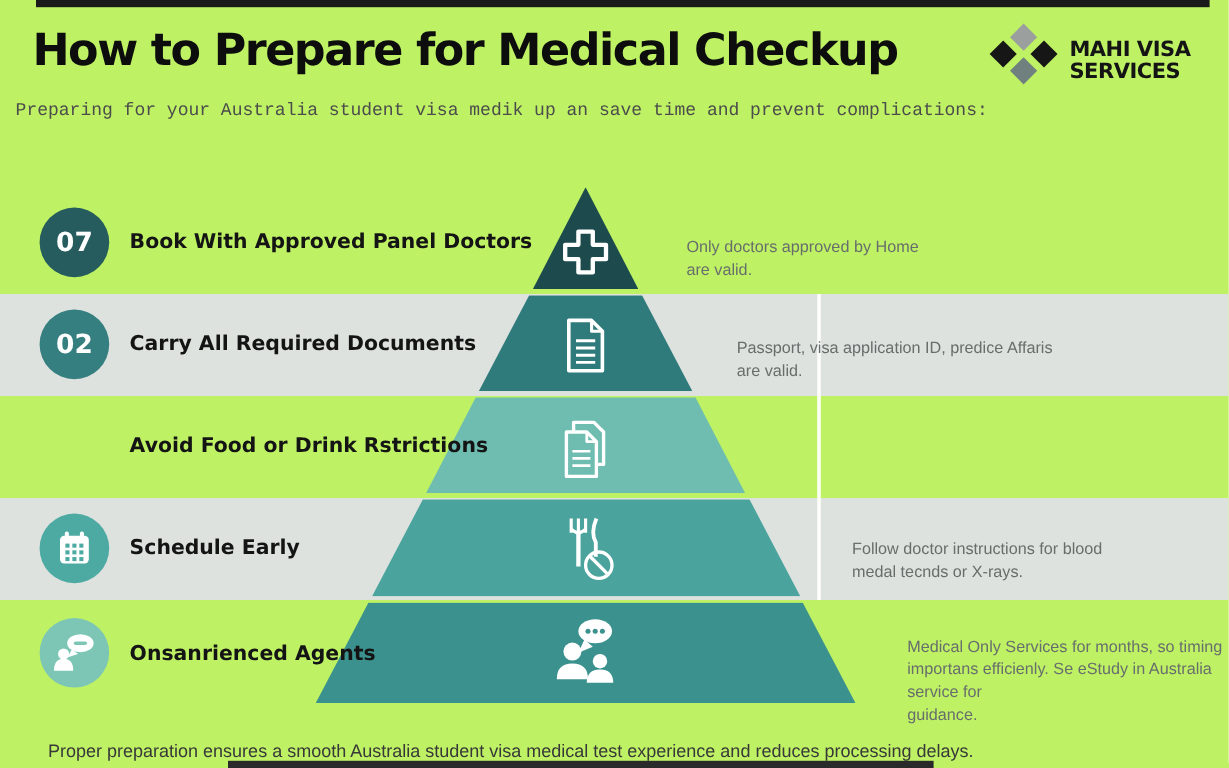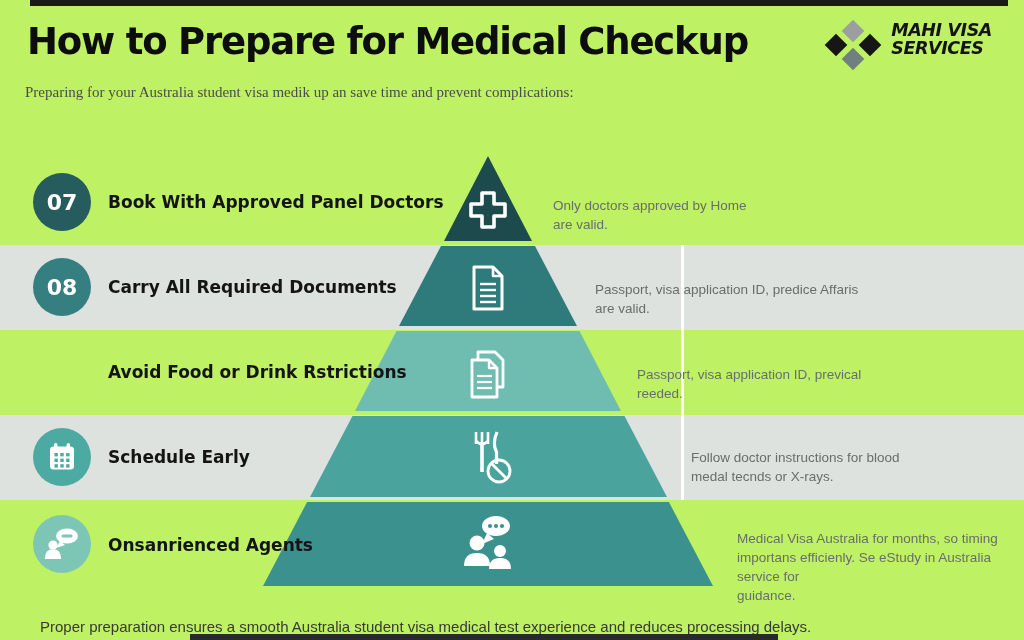--- a/index.html
+++ b/index.html
@@ -4,45 +4,45 @@
 <style>
   html,body{margin:0;padding:0;background:#fff;}
   .canvas{position:relative;width:1024px;height:640px;background:#bef264;overflow:hidden;
           font-family:"DejaVu Sans",sans-serif;}
   .topbar{position:absolute;left:30px;top:0;width:978px;height:6px;background:#1a1a1a;z-index:6;}
   .bottombar{position:absolute;left:190px;top:634px;width:588px;height:6px;background:#2a2a2a;z-index:6;}
 
   
   .title{position:absolute;left:27px;top:20px;margin:0;font-size:37px;font-weight:800;
          letter-spacing:-1.2px;color:#0d0d0d;z-index:5;}
-  .subtitle{position:absolute;left:25px;top:84px;margin:0;font-size:15px;color:#4c4c4c;
-            font-family:Liberation Serif, serif;z-index:5;}
+  .subtitle{position:absolute;left:13px;top:84px;margin:0;font-size:15px;color:#4c4c4c;
+            font-family:Liberation Mono, monospace;z-index:5;}
   .footer{position:absolute;left:24px;top:602px;margin:16px;font-size:15px;color:#383838;
           font-family:"Liberation Sans",sans-serif;z-index:5;}
 
   
-  .logo{position:absolute;right:32px;top:22px;display:flex;align-items:flex-start;gap:8px;z-index:5;font-style:italic;}
+  .logo{position:absolute;right:32px;top:22px;display:flex;align-items:flex-end;gap:8px;z-index:5;}
   .logo-diamonds{position:relative;width:62px;height:48px;}
   .dmd{position:absolute;width:16px;height:16px;transform:rotate(45deg);}
   .d-top{left:24px;top:1px;background:#9b9f9e;}
   .d-left{left:7px;top:15px;background:#161616;}
   .d-right{left:41px;top:15px;background:#161616;}
   .d-bottom{left:24px;top:29px;background:#70807f;}
   .logo-text{font-weight:800;font-size:17.5px;line-height:1.02;color:#141414;letter-spacing:-0.4px;}
 
   
   .band{position:absolute;left:0;width:1024px;height:85px;background:var(--band);z-index:0;}
   .vline{position:absolute;left:681px;top:245px;width:3px;height:255px;background:rgba(255,255,255,.92);z-index:1;}
 
   
   .badge{position:absolute;left:33px;width:58px;height:58px;border-radius:50%;z-index:5;
          display:flex;align-items:center;justify-content:center;color:#fff;font-size:22px;font-weight:700;}
   .row-label{position:absolute;left:108px;margin:0;font-size:17px;font-weight:700;color:#141414;z-index:5;}
   .note{position:absolute;font-family:"Liberation Sans",sans-serif;font-size:13.5px;line-height:1.42;
-        color:var(--note_text);white-space:pre-line;z-index:5;}
+        color:var(--note_text);white-space:pre-line;z-index:5;margin-left:19px;}
 
   
   .tier{position:absolute;z-index:2;}
   #t1{left:444px;top:156px;width:88px;height:85px;background:var(--tier1);clip-path:polygon(50% 0,100% 100%,0 100%);}
   #t2{left:399px;top:246px;width:178px;height:80px;background:var(--tier2);clip-path:polygon(23.6% 0,76.4% 0,100% 100%,0 100%);}
   #t3{left:355px;top:331px;width:266px;height:80px;background:var(--tier3);clip-path:polygon(15.6% 0,84.4% 0,100% 100%,0 100%);}
   #t4{left:310px;top:416px;width:357px;height:81px;background:var(--tier4);clip-path:polygon(11.9% 0,88.1% 0,100% 100%,0 100%);}
   #t5{left:263px;top:502px;width:450px;height:84px;background:var(--tier5);clip-path:polygon(9.8% 0,90.2% 0,100% 100%,0 100%);}
   .ticon{position:absolute;left:488px;transform:translateX(-50%);z-index:3;}
 </style>
@@ -70,21 +70,21 @@
   </div>
 
   <div class="band" style="top:245px"></div>
   <div class="band" style="top:415px"></div>
   <div class="vline"></div>
 
   <div class="badge" style="top:173px;background:var(--circle1)">
       <span>07</span>
     </div>
   <div class="badge" style="top:258px;background:var(--circle2)">
-      <span>08</span>
+      <span>02</span>
     </div>
   <div class="badge" style="top:428px;background:var(--circle4)">
     <svg width="32" height="32" viewBox="0 0 32 32">
       <rect x="8" y="2" width="3.4" height="7" rx="1.6" fill="#fff"></rect>
       <rect x="20.6" y="2" width="3.4" height="7" rx="1.6" fill="#fff"></rect>
       <rect x="4" y="5.5" width="24" height="23" rx="3.5" fill="#fff"></rect>
       <rect x="8.5" y="12" width="3.4" height="3.4" fill="var(--circle4)"></rect>
         <rect x="14.3" y="12" width="3.4" height="3.4" fill="var(--circle4)"></rect>
         <rect x="20.1" y="12" width="3.4" height="3.4" fill="var(--circle4)"></rect>
       <rect x="8.5" y="17.6" width="3.4" height="3.4" fill="var(--circle4)"></rect>
@@ -153,22 +153,20 @@
     <circle cx="21" cy="29" r="7.5" fill="#fff"></circle>
     <path d="M8 52 q0 -13 13 -13 q13 0 13 13 z" fill="#fff"></path>
     <circle cx="44" cy="37" r="6" fill="#fff"></circle>
     <path d="M33 55 q0 -11 11 -11 q11 0 11 11 z" fill="#fff"></path>
   </svg>
 
   <p class="note" style="left:553px;top:182px">Only doctors approved by Home
 are valid.</p>
   <p class="note" style="left:595px;top:266px">Passport, visa application ID, predice Affaris
 are valid.</p>
-  <p class="note" style="left:637px;top:351px">Passport, visa application ID, prevical
-reeded.</p>
   <p class="note" style="left:691px;top:434px">Follow doctor instructions for blood
 medal tecnds or X-rays.</p>
-  <p class="note" style="left:737px;top:515px">Medical Visa Australia for months, so timing
+  <p class="note" style="left:737px;top:515px">Medical Only Services for months, so timing
 importans efficienly. Se eStudy in Australia service for
 guidance.</p>
 
   <p class="footer">Proper preparation ensures a smooth Australia student visa medical test experience and reduces processing delays.</p>
 </div>
 
 </body></html>

